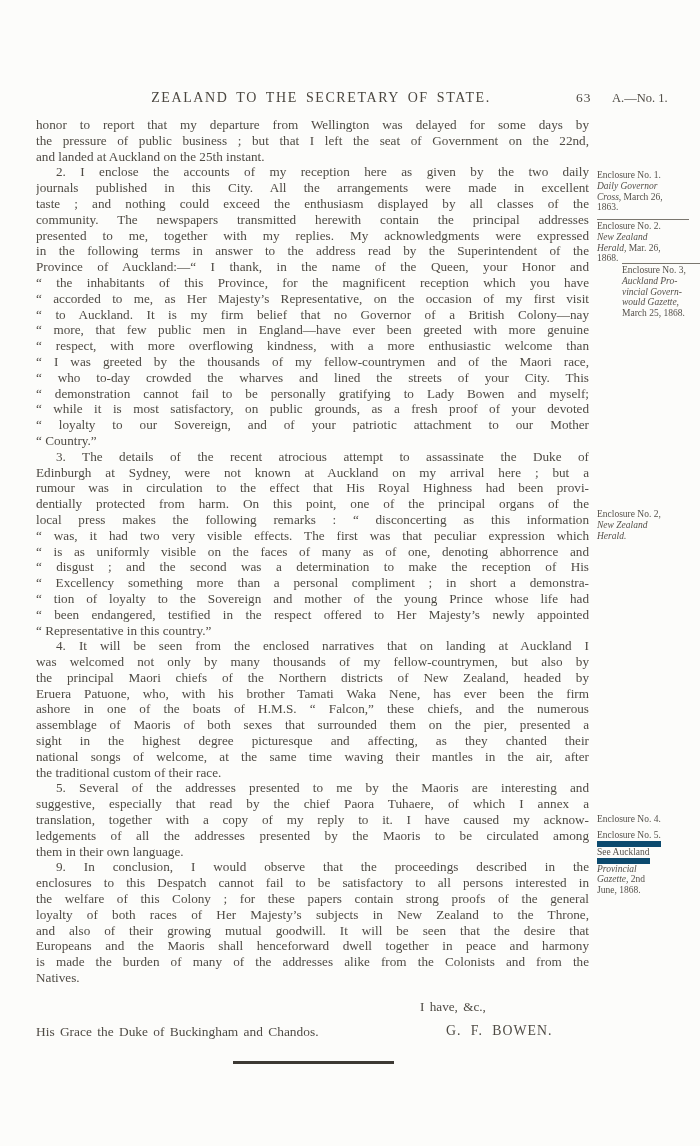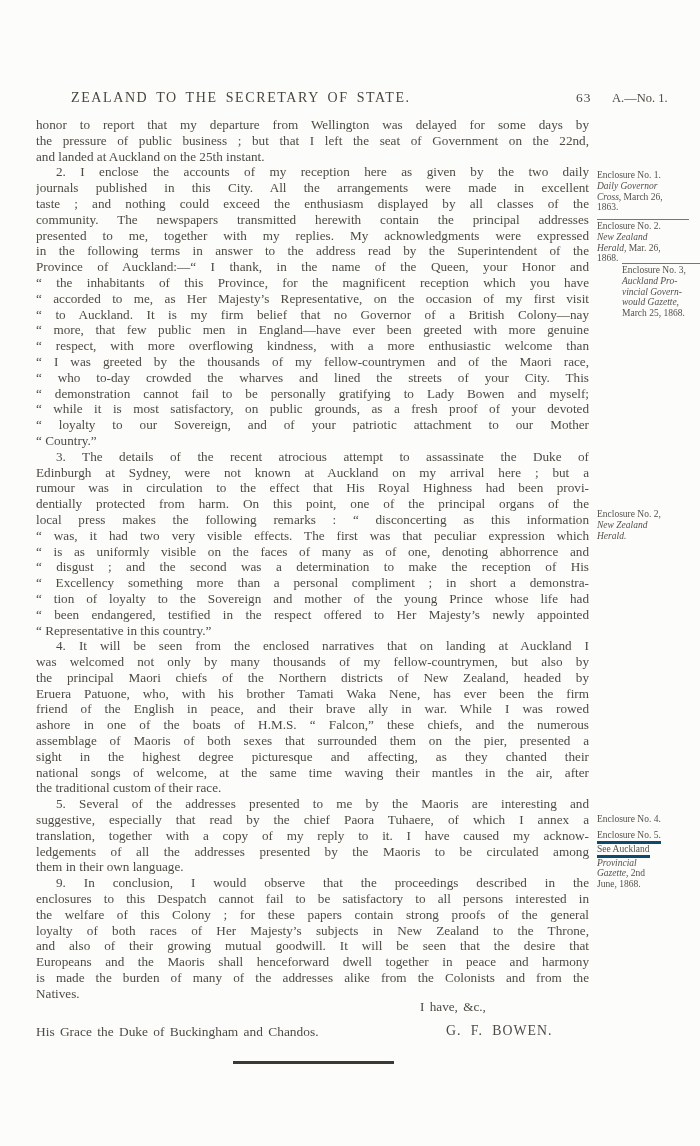--- a/index.html
+++ b/index.html
@@ -3,42 +3,42 @@
 <meta charset="utf-8">
 <style>
   html,body{margin:0;padding:0;}
   body{background:#e9e9e6;font-family:"Liberation Serif", serif;}
   .page{
     position:relative;width:700px;height:1146px;background:#fcfcfa;
     color:#4f4b44;overflow:hidden;
   }
   
   .hdr-title{
-    position:absolute;top:90px;left:71px;width:500px;text-align:left;
+    position:absolute;top:90px;left:71px;width:500px;text-align:center;
     font-size:14px;letter-spacing:1.6px;word-spacing:3px;color:#4a463f;
   }
   .hdr-pageno{position:absolute;top:90px;left:576px;font-size:13.5px;letter-spacing:1px;}
   .hdr-ref{position:absolute;top:91px;left:612px;font-size:12.5px;}
   
   .body-text{
     position:absolute;left:36px;top:117px;width:553px;
     font-size:13.2px;line-height:15.8px;
   }
   .line{
     text-align:justify;text-align-last:justify;
     height:15.8px;overflow:hidden;
   }
   .line.indent{padding-left:20px;}
   .line.last{text-align:left;text-align-last:left;}
   
   .margin-rail{position:absolute;left:597px;top:0;width:100px;}
   .note{position:absolute;left:0;width:100px;font-size:9.5px;line-height:10.8px;color:#54504a;}
   .note em{font-style:italic;}
   .note-rule{border-top:1px solid #7a766e;width:92px;margin-bottom:1px;}
-  .note-line.u{display:inline-block;border-bottom:3px solid #0c4a6e;padding-bottom:0px;}
+  .note-line.u{display:inline-block;border-bottom:6px solid #0c4a6e;padding-bottom:0px;}
   .note-line{white-space:nowrap;}
   
   .valediction{position:absolute;left:420px;top:999px;font-size:13.2px;word-spacing:2px;}
   .addressee{position:absolute;left:36px;top:1024px;font-size:13.4px;word-spacing:2px;}
   .signature{position:absolute;left:446px;top:1023px;font-size:13.8px;letter-spacing:1px;word-spacing:5px;}
   
   .bottom-rule{position:absolute;left:233px;top:1061px;width:161px;height:3px;background:#3c3933;}
 </style>
 </head>
 <body>
@@ -80,21 +80,20 @@
       <div class="line">“ is as uniformly visible on the faces of many as of one, denoting abhorrence and</div>
       <div class="line">“ disgust ; and the second was a determination to make the reception of His</div>
       <div class="line">“ Excellency something more than a personal compliment ; in short a demonstra-</div>
       <div class="line">“ tion of loyalty to the Sovereign and mother of the young Prince whose life had</div>
       <div class="line">“ been endangered, testified in the respect offered to Her Majesty’s newly appointed</div>
       <div class="line last">“ Representative in this country.”</div>
       <div class="line indent">4. It will be seen from the enclosed narratives that on landing at Auckland I</div>
       <div class="line">was welcomed not only by many thousands of my fellow-countrymen, but also by</div>
       <div class="line">the principal Maori chiefs of the Northern districts of New Zealand, headed by</div>
       <div class="line">Eruera Patuone, who, with his brother Tamati Waka Nene, has ever been the firm</div>
-      <div class="line">friend of the English in peace, and their brave ally in war. While I was rowed</div>
       <div class="line">ashore in one of the boats of H.M.S. “ Falcon,” these chiefs, and the numerous</div>
       <div class="line">assemblage of Maoris of both sexes that surrounded them on the pier, presented a</div>
       <div class="line">sight in the highest degree picturesque and affecting, as they chanted their</div>
       <div class="line">national songs of welcome, at the same time waving their mantles in the air, after</div>
       <div class="line last">the traditional custom of their race.</div>
       <div class="line indent">5. Several of the addresses presented to me by the Maoris are interesting and</div>
       <div class="line">suggestive, especially that read by the chief Paora Tuhaere, of which I annex a</div>
       <div class="line">translation, together with a copy of my reply to it. I have caused my acknow-</div>
       <div class="line">ledgements of all the addresses presented by the Maoris to be circulated among</div>
       <div class="line last">them in their own language.</div>

